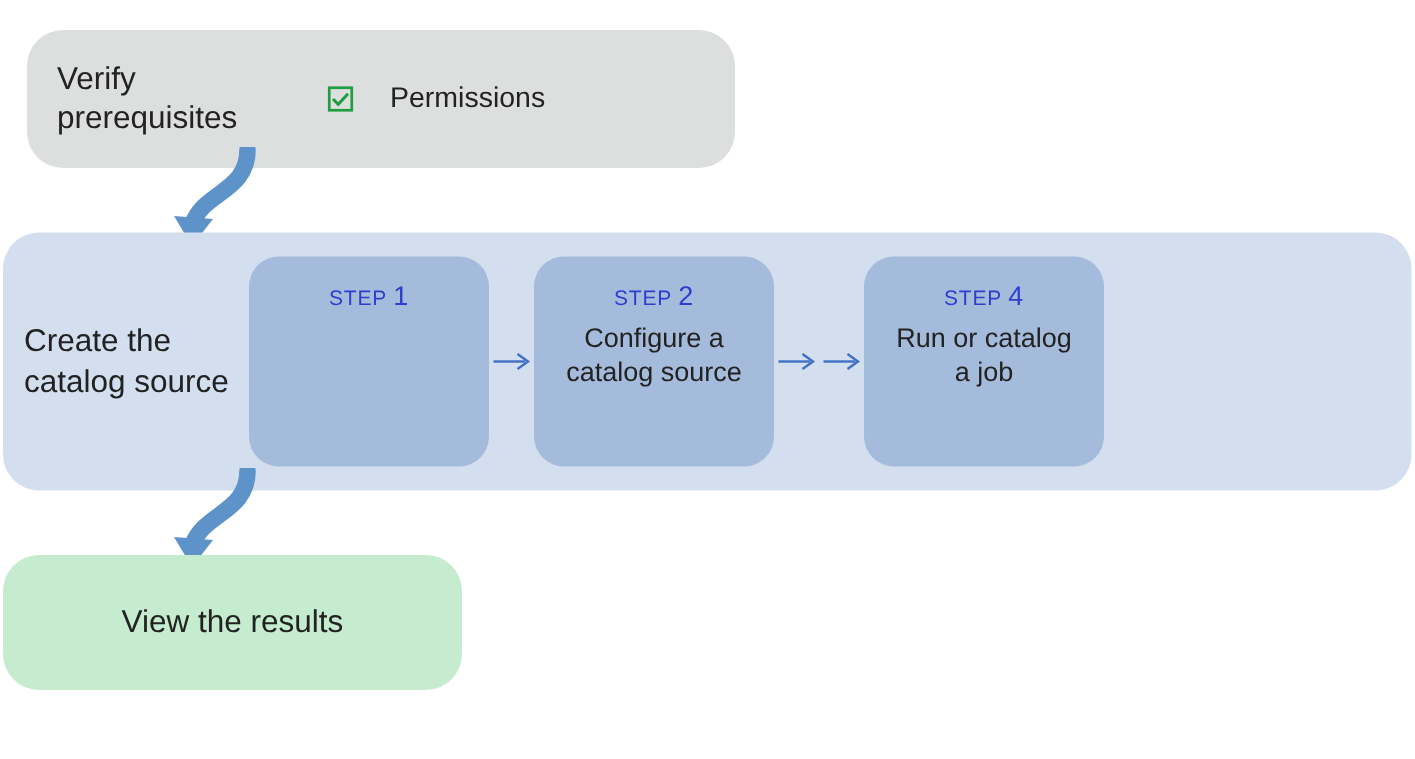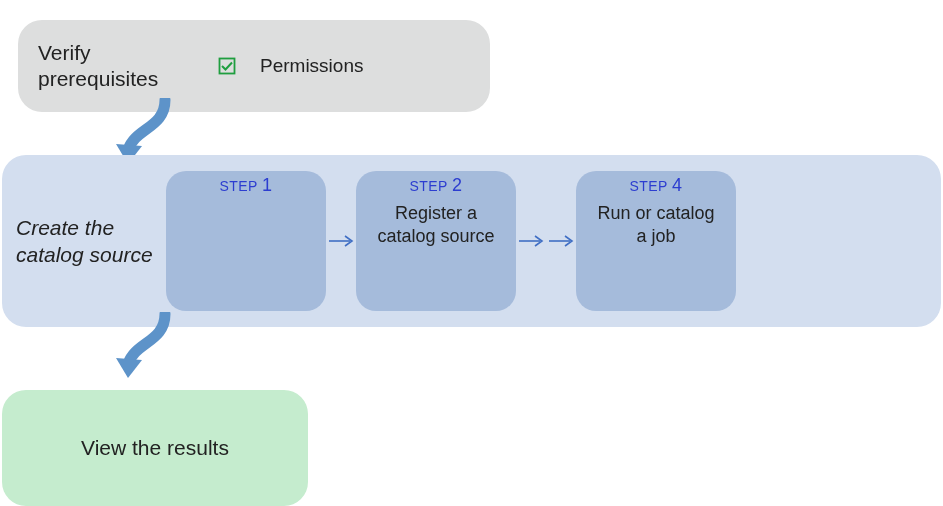--- a/index.html
+++ b/index.html
@@ -52,38 +52,37 @@
     background: #d3deef;
     padding-left: 14px;
     gap: 0;
   }
   .phase-create h2 {
     font-weight: 400;
     font-size: 21px;
     line-height: 1.3;
     width: 150px;
     flex-shrink: 0;
-    font-style: italic;
   }
   .steps {
     display: flex;
     align-items: center;
     gap: 0;
     flex: 1;
     padding-right: 12px;
   }
   .step {
     width: 160px;
     height: 140px;
     background: #a5bbdb;
     border-radius: 20px;
     display: flex;
     flex-direction: column;
     align-items: center;
-    padding: 4px 8px 0 8px;
+    padding: 16px 8px 0 8px;
     flex-shrink: 0;
   }
   .step .step-label {
     font-family: Verdana, Arial, sans-serif;
     font-size: 14px;
     letter-spacing: 0.5px;
     color: #2c3dd0;
     margin-bottom: 6px;
   }
   .step .step-label .num {
@@ -101,23 +100,23 @@
     display: flex;
     justify-content: center;
     align-items: center;
     flex-shrink: 0;
   }
   .between-arrow svg { display: block; }
 
   
   .phase-view {
     left: 2px;
-    top: 390px;
+    top: 370px;
     width: 306px;
-    height: 116px;
+    height: 90px;
     background: #c5ecce;
     justify-content: center;
   }
   .phase-view h2 {
     font-weight: 400;
     font-size: 21px;
   }
 
   
   .big-arrow {
@@ -165,21 +164,21 @@
       <svg width="26" height="14" viewBox="0 0 26 14">
         <path d="M1 7 L22 7" stroke="#406fc4" stroke-width="1.6" fill="none"></path>
         <path d="M17 2 L24 7 L17 12" stroke="#406fc4" stroke-width="1.6" fill="none"></path>
       </svg>
     </div>
 
     <div class="step">
       <div class="step-label">
         <span>STEP</span> <span class="num">2</span>
       </div>
-      <div class="step-title">Register a catalog source</div>
+      <div class="step-title">Configure a catalog source</div>
     </div>
 
     <div class="between-arrow">
       <svg width="26" height="14" viewBox="0 0 26 14">
         <path d="M1 7 L22 7" stroke="#406fc4" stroke-width="1.6" fill="none"></path>
         <path d="M17 2 L24 7 L17 12" stroke="#406fc4" stroke-width="1.6" fill="none"></path>
       </svg>
     </div>
 
 

